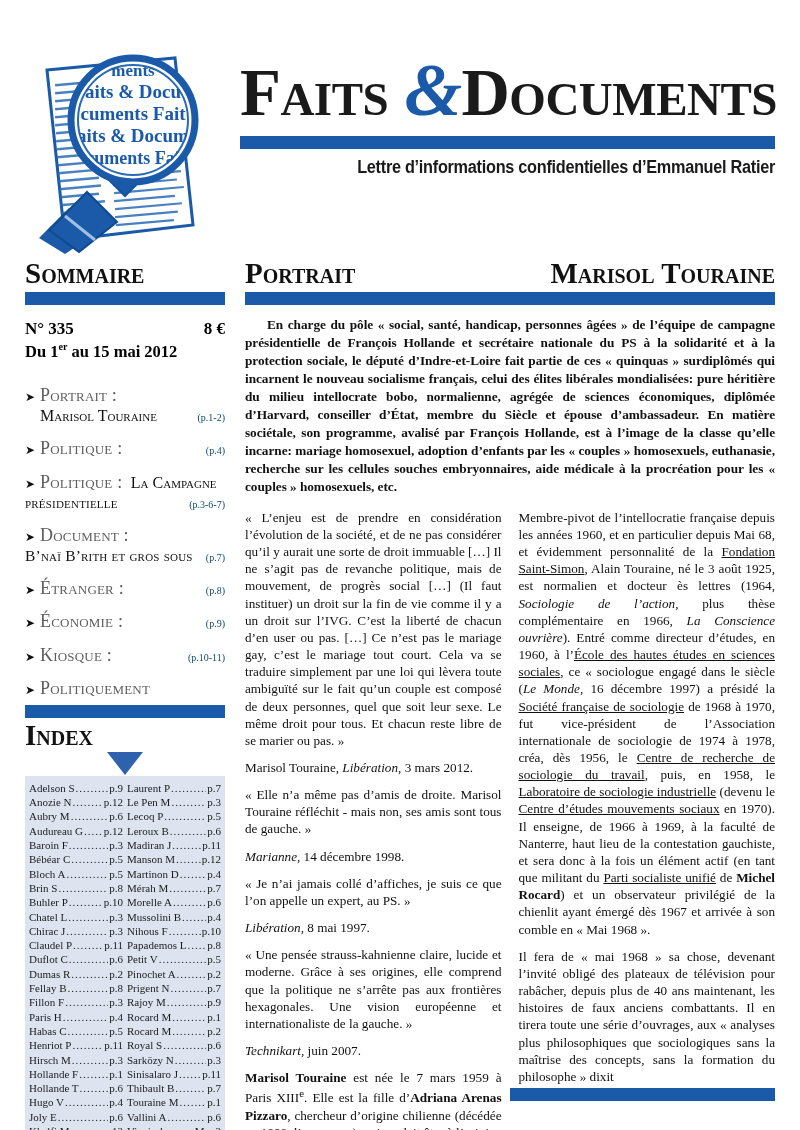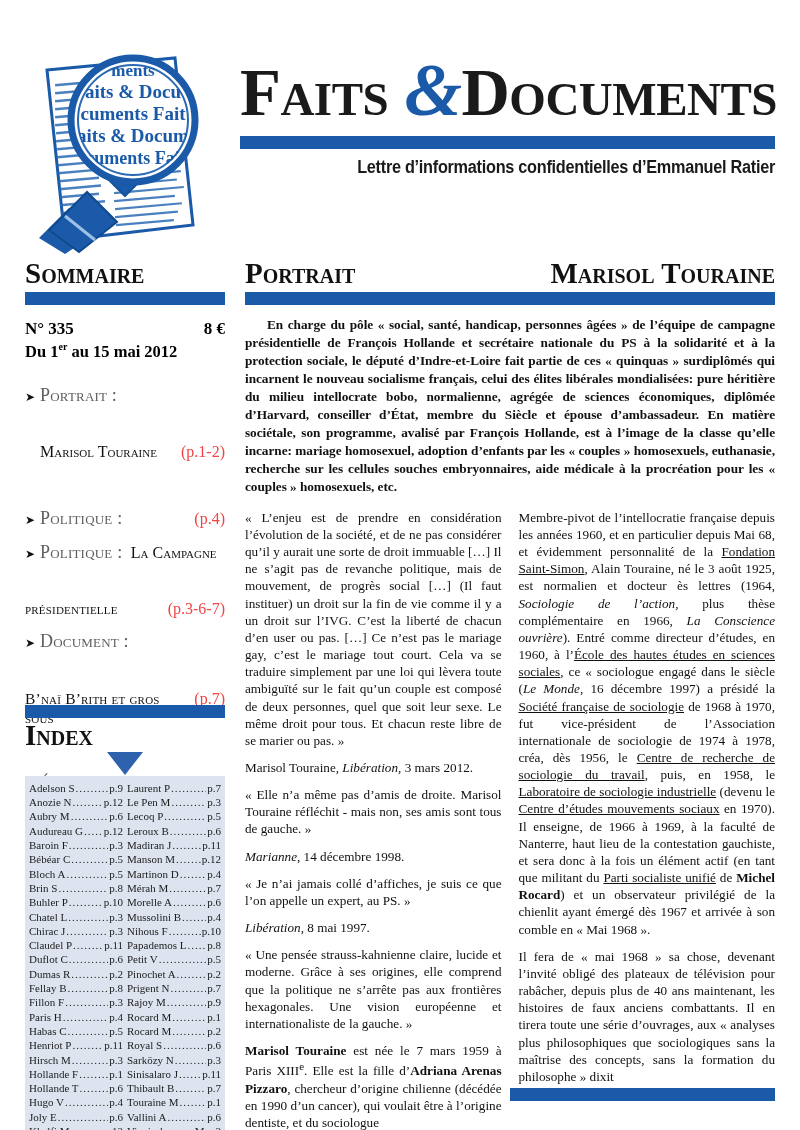--- a/index.html
+++ b/index.html
@@ -133,25 +133,24 @@
   }
   .toc-label {
     font-variant: small-caps;
     font-size: 18px;
     color: #5e5e5e;
     letter-spacing: 0.2px;
     flex: 1 1 auto;
   }
   .toc-label.dark { color: #111; }
   .toc-page {
-    font-size: 16px;
-    color: #ef4444;
+    font-size: 10px;
+    color: #0c4a6e;
     white-space: nowrap;
     margin-left: 6px;
-    margin-top: 36px;
   }
   .toc-sub {
     display: flex;
     align-items: baseline;
     margin-left: 15px;
   }
   .toc-sub.nopad { margin-left: 0; }
   .toc-sub .toc-label { font-size: 15.5px; color: #111; }
   .toc-name-big {
     font-variant: small-caps;
@@ -723,20 +722,21 @@
         <p>« L’enjeu est de prendre en considération l’évolution de la société, et de ne pas considérer qu’il y aurait une sorte de droit immuable […] Il ne s’agit pas de revanche politique, mais de mouvement, de progrès social […] (Il faut instituer) un droit sur la fin de vie comme il y a un droit sur l’IVG. C’est la liberté de chacun d’en user ou pas. […] Ce n’est pas le mariage gay, c’est le mariage tout court. Cela va se traduire simplement par une loi qui lèvera toute ambiguïté sur le fait qu’un couple est composé de deux personnes, quel que soit leur sexe. Le même droit pour tous. Et chacun reste libre de se marier ou pas. »</p>
         <p class="src"><span>Marisol Touraine, </span><span class="it">Libération</span><span>, 3 mars 2012.</span></p>
 
         <p>« Elle n’a même pas d’amis de droite. Marisol Touraine réfléchit - mais non, ses amis sont tous de gauche. »</p>
         <p class="src"><span class="it">Marianne</span><span>, 14 décembre 1998.</span></p>
 
         <p>« Je n’ai jamais collé d’affiches, je suis ce que l’on appelle un expert, au PS. »</p>
         <p class="src"><span class="it">Libération</span><span>, 8 mai 1997.</span></p>
 
         <p>« Une pensée strauss-kahnienne claire, lucide et moderne. Grâce à ses origines, elle comprend que la politique ne s’arrête pas aux frontières hexagonales. Une vision européenne et internationaliste de la gauche. »</p>
+        <p class="src"><span class="it">Technikart</span><span>, juin 2007.</span></p>
 
         <p><span class="b">Marisol Touraine</span><span> est née le 7 mars 1959 à Paris XIII</span><sup>e</sup><span>. Elle est la fille d’</span><span class="b">Adriana Arenas Pizzaro</span><span>, chercheur d’origine chilienne (décédée en 1990 d’un cancer), qui voulait être à l’origine dentiste, et du sociologue </span></p>
       </div>
 
       <div class="col">
 
         <p><span>Membre-pivot de l’intellocratie française depuis les années 1960, et en particulier depuis Mai 68, et évidemment personnalité de la </span><span class="u">Fondation Saint-Simon</span><span>, Alain Touraine, né le 3 août 1925, est normalien et docteur ès lettres (1964, </span><span class="it">Sociologie de l’action</span><span>, plus thèse complémentaire en 1966, </span><span class="it">La Conscience ouvrière</span><span>). Entré comme directeur d’études, en 1960, à l’</span><span class="u">École des hautes études en sciences sociales</span><span>, ce « sociologue engagé dans le siècle (</span><span class="it">Le Monde</span><span>, 16 décembre 1997) a présidé la </span><span class="u">Société française de sociologie</span><span> de 1968 à 1970, fut vice-président de l’Association internationale de sociologie de 1974 à 1978, créa, dès 1956, le </span><span class="u">Centre de recherche de sociologie du travail</span><span>, puis, en 1958, le </span><span class="u">Laboratoire de sociologie industrielle</span><span> (devenu le </span><span class="u">Centre d’études mouvements sociaux</span><span> en 1970). Il enseigne, de 1966 à 1969, à la faculté de Nanterre, haut lieu de la contestation gauchiste, et sera donc à la fois un élément actif (en tant que militant du </span><span class="u">Parti socialiste unifié</span><span> de </span><span class="b">Michel Rocard</span><span>) et un observateur privilégié de la chienlit ayant émergé dès 1967 et arrivée à son comble en « Mai 1968 ».</span></p>
 
         <p><span>Il fera de « mai 1968 » sa chose, devenant l’invité obligé des plateaux de télévision pour rabâcher, depuis plus de 40 ans maintenant, les histoires de faux anciens combattants. Il en tirera toute une série d’ouvrages, aux « analyses plus philosophiques que sociologiques sans la maîtrise des concepts, sans la formation du philosophe » dixit </span></p>
 

